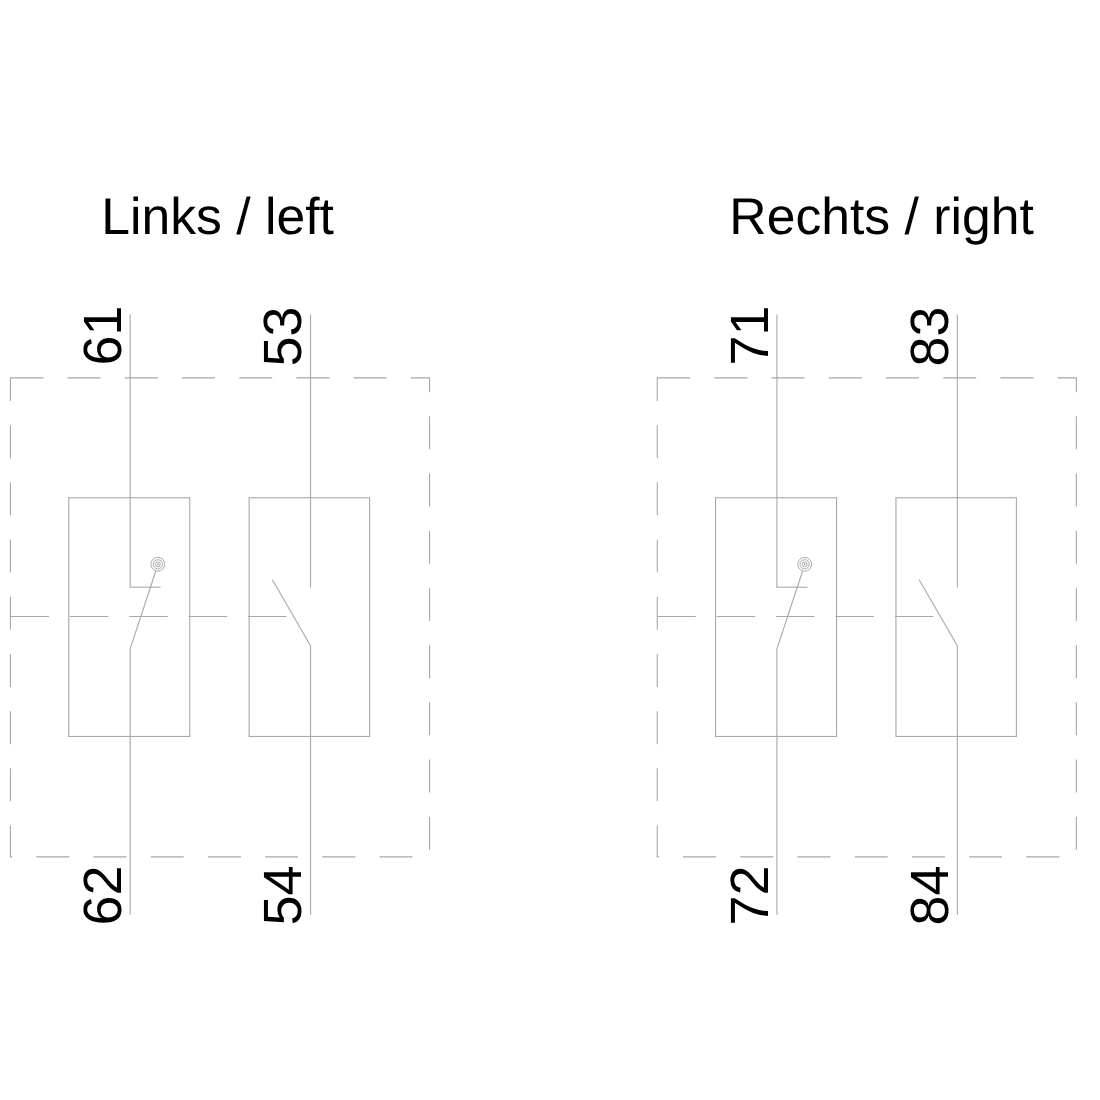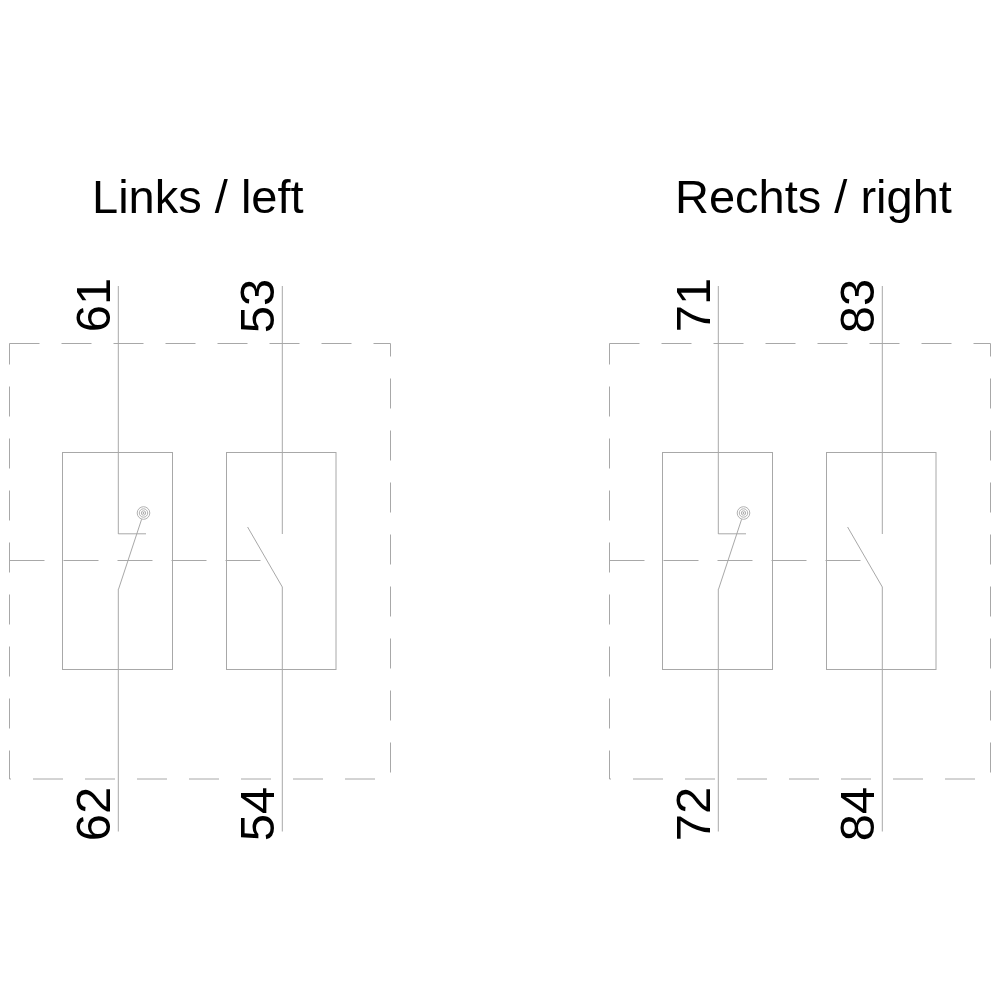--- a/index.html
+++ b/index.html
@@ -12,21 +12,21 @@
     overflow: hidden;
     font-family: "Liberation Sans", sans-serif;
   }
   .diagram {
     position: absolute;
     top: 0;
     width: 400px;
     height: 1000px;
   }
   .diagram.left  { left: 0; }
-  .diagram.right { left: 600px; }
+  .diagram.right { left: 588px; }
   .diagram svg { position: absolute; left: 0; top: 0; }
   .schem-line   { stroke: #a8a8a8; stroke-width: 1; fill: none; }
   .schem-dash   { stroke: #a8a8a8; stroke-width: 1; fill: none; stroke-dasharray: 30 22; }
   .actuate-dash { stroke: #a8a8a8; stroke-width: 1; fill: none; stroke-dasharray: 35 19; }
   .pivot-ring   { stroke: #a8a8a8; stroke-width: 0.9; fill: none; }
   .pivot-core   { fill: #a8a8a8; }
   .title-text {
     font-size: 47px;
     fill: #000000;
     font-family: "Liberation Sans", sans-serif;

